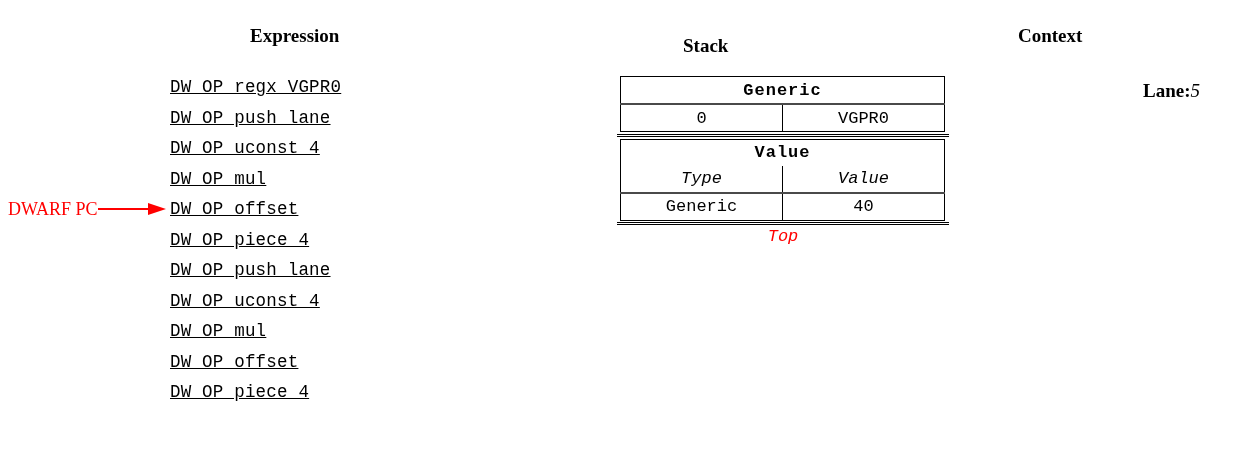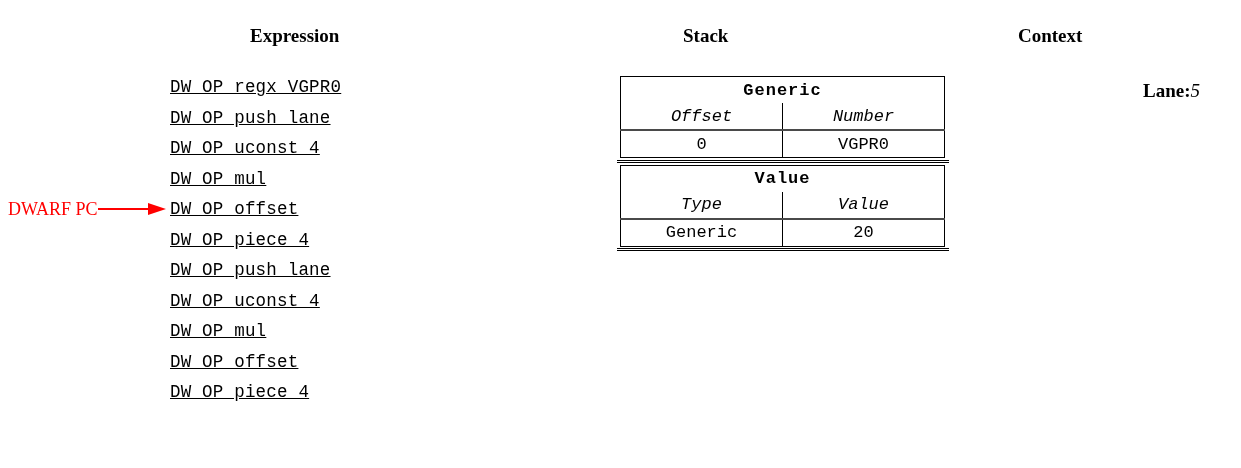--- a/index.html
+++ b/index.html
@@ -19,21 +19,21 @@
   .col-heading {
     position: absolute;
     font-family: "Liberation Serif", serif;
     font-weight: bold;
     font-size: 19px;
     color: #000000;
     text-align: left;
     white-space: nowrap;
   }
   #heading-expression { left: 250px; top: 25px; width: 200px; }
-  #heading-stack      { left: 683px; top: 25px; width: 200px; }
+  #heading-stack      { left: 683px; top: 35px; width: 200px; }
   #heading-context    { left: 1018px; top: 25px; width: 200px; }
 
   
   #expression-list {
     position: absolute;
     left: 170px;
     top: 72px;
     width: 420px;
     text-decoration: underline;
   }
@@ -174,48 +174,45 @@
   </svg>
 </div>
 
 <div id="stack-area">
 
   <table class="stack-table">
     <tbody>
       <tr>
         <td class="tbl-title" colspan="2">Generic</td>
       </tr>
-      <tr>
-        <td class="tbl-colhead cell-left-col">Offset</td>
-        <td class="tbl-colhead cell-right-col">Number</td>
-      </tr>
       <tr class="row-head-rule">
         <td class="cell-left-col">0</td>
         <td class="cell-right-col">VGPR0</td>
       </tr>
     </tbody>
   </table>
 
   <div class="table-sep"></div>
 
   <table class="stack-table">
     <tbody>
       <tr>
         <td class="tbl-title" colspan="2">Value</td>
       </tr>
       <tr>
         <td class="tbl-colhead cell-left-col">Type</td>
         <td class="tbl-colhead cell-right-col">Value</td>
       </tr>
       <tr class="row-head-rule">
         <td class="cell-left-col">Generic</td>
-        <td class="cell-right-col val-red">20</td>
+        <td class="cell-right-col val-red">40</td>
       </tr>
     </tbody>
   </table>
 
   <div class="table-sep"></div>
 
+  <div id="stack-top-label">Top</div>
 </div>
 
 <div id="context-block">
     <div class="ctx-line"><span class="ctx-key">Lane:</span><span class="ctx-val">5</span></div>
   </div>
 
 </body></html>

